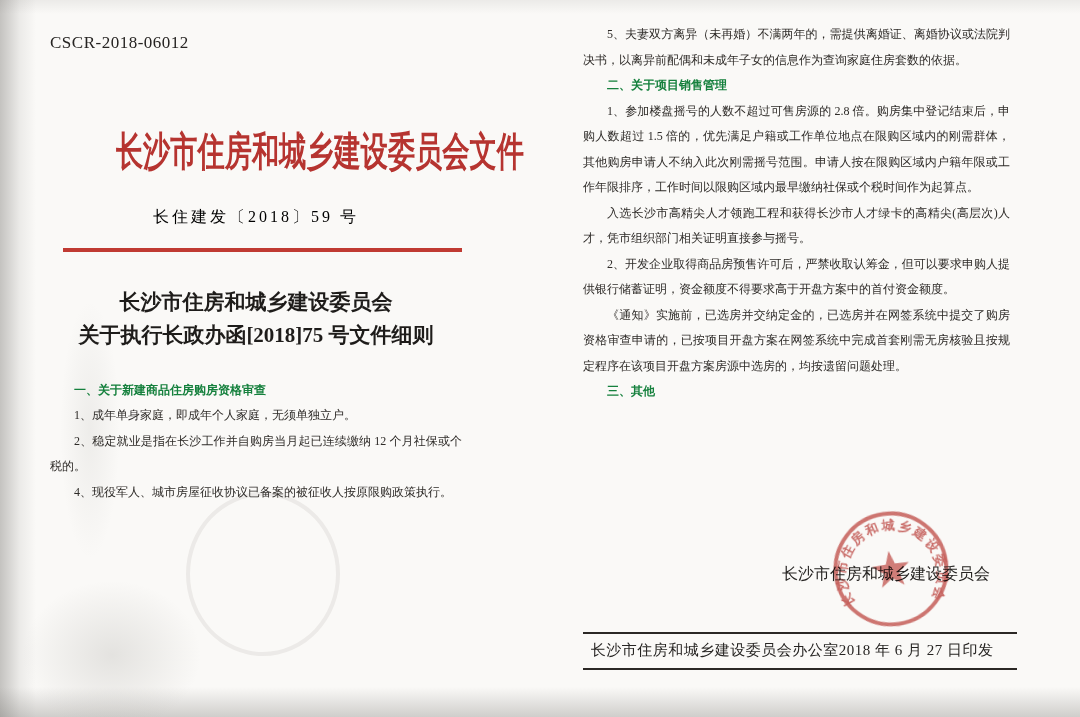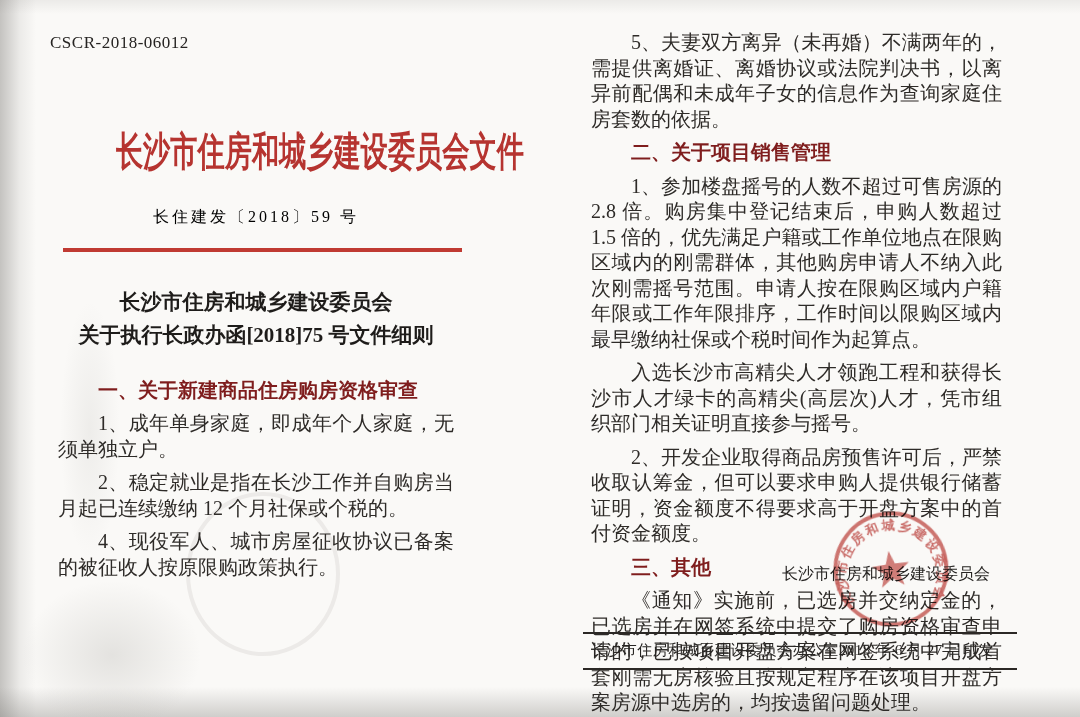--- a/index.html
+++ b/index.html
@@ -31,22 +31,22 @@
   .page-left{position:absolute;left:50px;top:0;width:412px;}
   .archive-code{margin:33px 0 0 0;font-size:17px;letter-spacing:.5px;color:#262422;}
   .org-title{margin:76px 0 0 0;text-align:center;white-space:nowrap;
     font-size:40px;line-height:46px;font-weight:700;color:#b63430;
     transform:scaleX(.68);transform-origin:50% 50%;}
   .doc-number{margin:32px 0 0 0;text-align:center;font-size:16px;letter-spacing:3px;color:#000000;}
   .red-rule{margin:20px 0 0 13px;height:3.5px;background:#c03a32;}
   .doc-title{margin:34px 0 0 0;text-align:center;font-size:21px;line-height:33px;
     font-weight:700;color:#1e1c1a;}
   .body-block{margin-top:26px;}
-  .para{margin:8px;text-indent:2em;font-size:20px;line-height:25.5px;text-align:justify;color:#2e2b28;}
-  .heading{font-weight:700;color:#7f1d1d;}
+  .para{margin:0;text-indent:2em;font-size:12px;line-height:25.5px;text-align:justify;color:#2e2b28;}
+  .heading{font-weight:700;color:#15803d;}
 
   
   .page-right{position:absolute;left:583px;top:0;width:427px;padding-top:22px;}
 
   
   .signature{position:absolute;left:772px;top:560px;width:228px;text-align:center;
     font-size:16px;line-height:28px;color:#262422;}
   .seal{position:absolute;left:826px;top:504px;width:130px;height:130px;
     transform:rotate(-8deg);mix-blend-mode:multiply;opacity:.92;filter:blur(.3px);}
 
@@ -86,22 +86,22 @@
       <p class="para">4、现役军人、城市房屋征收协议已备案的被征收人按原限购政策执行。</p>
     </div>
   </div>
 
   <div class="page-right">
     <p class="para">5、夫妻双方离异（未再婚）不满两年的，需提供离婚证、离婚协议或法院判决书，以离异前配偶和未成年子女的信息作为查询家庭住房套数的依据。</p>
     <p class="para heading">二、关于项目销售管理</p>
     <p class="para">1、参加楼盘摇号的人数不超过可售房源的 2.8 倍。购房集中登记结束后，申购人数超过 1.5 倍的，优先满足户籍或工作单位地点在限购区域内的刚需群体，其他购房申请人不纳入此次刚需摇号范围。申请人按在限购区域内户籍年限或工作年限排序，工作时间以限购区域内最早缴纳社保或个税时间作为起算点。</p>
     <p class="para">入选长沙市高精尖人才领跑工程和获得长沙市人才绿卡的高精尖(高层次)人才，凭市组织部门相关证明直接参与摇号。</p>
     <p class="para">2、开发企业取得商品房预售许可后，严禁收取认筹金，但可以要求申购人提供银行储蓄证明，资金额度不得要求高于开盘方案中的首付资金额度。</p>
+    <p class="para">《通知》实施前，已选房并交纳定金的，已选房并在网签系统中提交了购房资格审查申请的，已按项目开盘方案在网签系统中完成首套刚需无房核验且按规定程序在该项目开盘方案房源中选房的，均按遗留问题处理。</p>
     <p class="para heading">三、其他</p>
-    <p class="para">《通知》实施前，已选房并交纳定金的，已选房并在网签系统中提交了购房资格审查申请的，已按项目开盘方案在网签系统中完成首套刚需无房核验且按规定程序在该项目开盘方案房源中选房的，均按遗留问题处理。</p>
   </div>
 
   <div class="signature">
     <div>长沙市住房和城乡建设委员会</div>
   </div>
 
   <svg class="seal" viewBox="0 0 150 150" xmlns="http://www.w3.org/2000/svg">
     <circle cx="75" cy="75" r="64" fill="none" stroke="#c4524e" stroke-width="4.5" opacity=".85"></circle>
     <polygon points="75,54 69.7,69.3 53.5,69.8 66.4,79.6 61.8,95.2 75,85.8 88.2,95.2 83.6,79.6 96.5,69.8 80.3,69.3" fill="#c4524e" opacity=".8"></polygon>
     <path id="sealArc" d="M 31,112 A 53,53 0 1 1 119,112" fill="none"></path>

